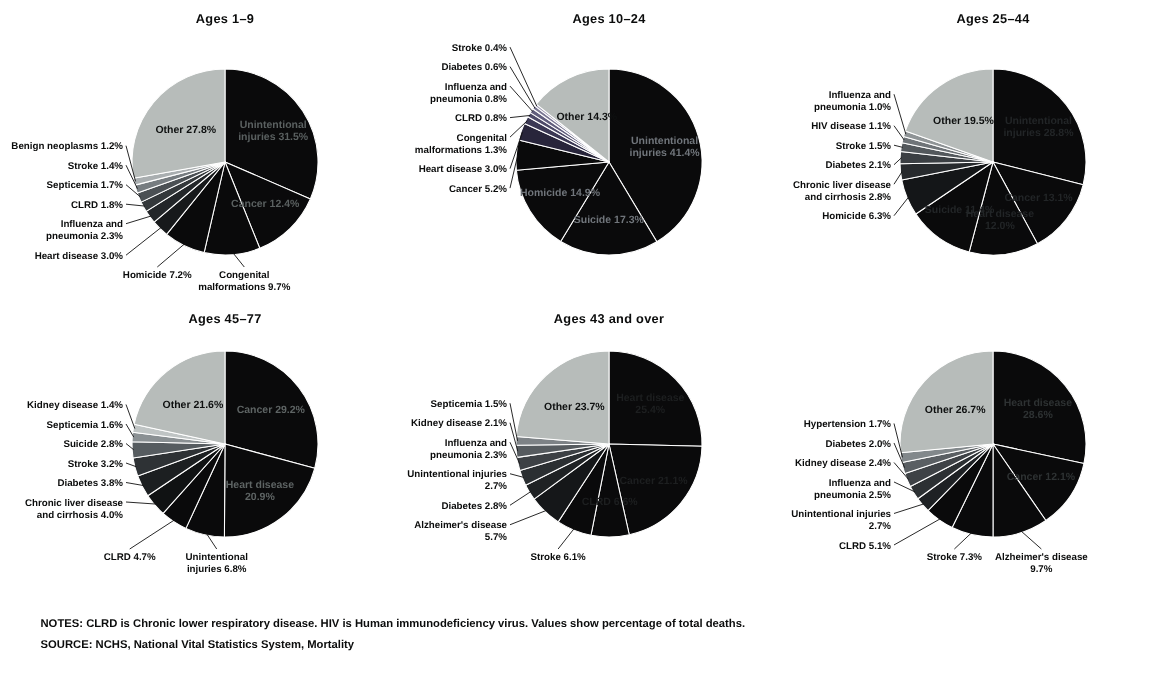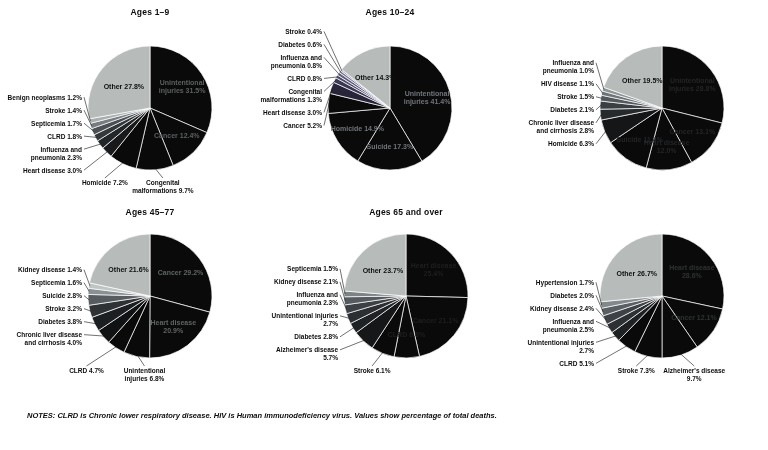--- a/index.html
+++ b/index.html
@@ -3,21 +3,21 @@
 <meta charset="utf-8">
 <style>
   html,body{margin:0;padding:0;background:#ffffff;}
   #figure{position:relative;width:768px;height:450px;background:#ffffff;overflow:hidden;
           font-family:"Liberation Sans",sans-serif;}
   .cell{position:absolute;width:256px;}
   .cell svg{position:absolute;left:0;top:0;}
   .ctitle{position:absolute;top:7px;left:44px;right:0;text-align:center;
           font-size:8.5px;font-weight:700;color:#0b0c0c;letter-spacing:.2px;}
   svg text{font-family:"Liberation Sans",sans-serif;font-weight:700;}
-  .notes{position:absolute;left:27px;font-size:7.5px;font-weight:700;color:#0b0c0c;font-style:italic;}
+  .notes{position:absolute;left:27px;font-size:7.5px;font-weight:700;color:#0b0c0c;}
   #note-line{top:411px;}
   #source-line{top:425px;}
 </style>
 </head>
 <body>
 
 <div id="figure">
 
   <div class="cell" style="left:0;top:0;height:200px">
     <svg viewBox="0 0 256 200" width="256" height="200">
@@ -48,21 +48,21 @@
         <text x="82" y="172.62865509448434" text-anchor="end" font-size="6.5" fill="#0b0c0c"><tspan x="82" dy="0">Heart disease 3.0%</tspan></text>
         <line x1="84" y1="170.12865509448434" x2="107.41190944139818" y2="151.6721254643317" stroke="#111111" stroke-width="0.6"></line>
         <text x="104.86044980846103" y="185" text-anchor="middle" font-size="6.5" fill="#0b0c0c"><tspan x="104.86044980846103" dy="0">Homicide 7.2%</tspan></text>
         <line x1="104.86044980846103" y1="178" x2="123.77305400094401" y2="161.96431509398226" stroke="#111111" stroke-width="0.6"></line>
         <text x="162.86044980846103" y="185" text-anchor="middle" font-size="6.5" fill="#0b0c0c"><tspan x="162.86044980846103" dy="0">Congenital</tspan><tspan x="162.86044980846103" dy="8">malformations 9.7%</tspan></text>
         <line x1="162.86044980846103" y1="178" x2="154.70754574367066" y2="167.81504002398768" stroke="#111111" stroke-width="0.6"></line>
       </svg>
     <div class="ctitle">Ages 1–9</div>
   </div>
 
-  <div class="cell" style="left:240px;top:0;height:200px">
+  <div class="cell" style="left:256px;top:0;height:200px">
     <svg viewBox="0 0 256 200" width="256" height="200">
         <path d="M 150 108 L 150 46 A 62 62 0 0 1 181.8952510944534 161.16665268400644 Z" fill="#0a0a0b" stroke="#ffffff" stroke-width="0.7" stroke-linejoin="round"></path>
         <path d="M 150 108 L 181.8952510944534 161.16665268400644 A 62 62 0 0 1 117.77132475751603 160.96520076535631 Z" fill="#0a0a0b" stroke="#ffffff" stroke-width="0.7" stroke-linejoin="round"></path>
         <path d="M 150 108 L 117.77132475751603 160.96520076535631 A 62 62 0 0 1 88.2397162331233 113.44677418614607 Z" fill="#0a0a0b" stroke="#ffffff" stroke-width="0.7" stroke-linejoin="round"></path>
         <path d="M 150 108 L 88.2397162331233 113.44677418614607 A 62 62 0 0 1 89.75883255929021 93.33706218452906 Z" fill="#0a0a0b" stroke="#ffffff" stroke-width="0.7" stroke-linejoin="round"></path>
         <path d="M 150 108 L 89.75883255929021 93.33706218452906 A 62 62 0 0 1 93.57342981753027 82.30871397841639 Z" fill="#28253b" stroke="#ffffff" stroke-width="0.7" stroke-linejoin="round"></path>
         <path d="M 150 108 L 93.57342981753027 82.30871397841639 A 62 62 0 0 1 95.85772780178496 77.79049220502938 Z" fill="#3b3854" stroke="#ffffff" stroke-width="0.7" stroke-linejoin="round"></path>
         <path d="M 150 108 L 95.85772780178496 77.79049220502938 A 62 62 0 0 1 97.44396796272483 75.10830657298251 Z" fill="#4d4a68" stroke="#ffffff" stroke-width="0.7" stroke-linejoin="round"></path>
         <path d="M 150 108 L 97.44396796272483 75.10830657298251 A 62 62 0 0 1 99.16296922182195 72.50920821313537 Z" fill="#615e7d" stroke="#ffffff" stroke-width="0.7" stroke-linejoin="round"></path>
         <path d="M 150 108 L 99.16296922182195 72.50920821313537 A 62 62 0 0 1 100.53674474860861 70.61836841528046 Z" fill="#7b7894" stroke="#ffffff" stroke-width="0.7" stroke-linejoin="round"></path>
@@ -114,20 +114,21 @@
         <line x1="84" y1="83.80303783484209" x2="90.79030269982016" y2="93.32990301255387" stroke="#111111" stroke-width="0.6"></line>
         <text x="82" y="99.30303783484209" text-anchor="end" font-size="6.5" fill="#0b0c0c"><tspan x="82" dy="0">Stroke 1.5%</tspan></text>
         <line x1="84" y1="96.80303783484209" x2="89.7875615807904" y2="98.22952101415228" stroke="#111111" stroke-width="0.6"></line>
         <text x="82" y="112.30303783484209" text-anchor="end" font-size="6.5" fill="#0b0c0c"><tspan x="82" dy="0">Diabetes 2.1%</tspan></text>
         <line x1="84" y1="109.80303783484209" x2="89.06826253453522" y2="105.1149749672358" stroke="#111111" stroke-width="0.6"></line>
         <text x="82" y="125.30303783484209" text-anchor="end" font-size="6.5" fill="#0b0c0c"><tspan x="82" dy="0">Chronic liver disease</tspan><tspan x="82" dy="8">and cirrhosis 2.8%</tspan></text>
         <line x1="84" y1="122.80303783484209" x2="89.35044709463759" y2="114.52929800052392" stroke="#111111" stroke-width="0.6"></line>
         <text x="82" y="146.3030378348421" text-anchor="end" font-size="6.5" fill="#0b0c0c"><tspan x="82" dy="0">Homicide 6.3%</tspan></text>
         <line x1="84" y1="143.8030378348421" x2="93.6802340316365" y2="131.43254064903684" stroke="#111111" stroke-width="0.6"></line>
       </svg>
+    <div class="ctitle">Ages 25–44</div>
   </div>
 
   <div class="cell" style="left:0;top:200px;height:212px">
     <svg viewBox="0 0 256 212" width="256" height="212">
         <path d="M 150 96 L 150 34 A 62 62 0 0 1 209.85366160766299 112.1721733899736 Z" fill="#0a0a0b" stroke="#ffffff" stroke-width="0.7" stroke-linejoin="round"></path>
         <path d="M 150 96 L 209.85366160766299 112.1721733899736 A 62 62 0 0 1 149.61044507413538 157.9987761730805 Z" fill="#0a0a0b" stroke="#ffffff" stroke-width="0.7" stroke-linejoin="round"></path>
         <path d="M 150 96 L 149.61044507413538 157.9987761730805 A 62 62 0 0 1 123.95468483846804 152.26403432154927 Z" fill="#0a0a0b" stroke="#ffffff" stroke-width="0.7" stroke-linejoin="round"></path>
         <path d="M 150 96 L 123.95468483846804 152.26403432154927 A 62 62 0 0 1 108.70726421907641 142.2483510162993 Z" fill="#0a0a0b" stroke="#ffffff" stroke-width="0.7" stroke-linejoin="round"></path>
         <path d="M 150 96 L 108.70726421907641 142.2483510162993 A 62 62 0 0 1 98.50305424985962 130.52628822226765 Z" fill="#101213" stroke="#ffffff" stroke-width="0.7" stroke-linejoin="round"></path>
         <path d="M 150 96 L 98.50305424985962 130.52628822226765 A 62 62 0 0 1 91.7985008254598 117.36786123682003 Z" fill="#1c1f21" stroke="#ffffff" stroke-width="0.7" stroke-linejoin="round"></path>
@@ -184,21 +185,21 @@
         <line x1="84" y1="94.83178870082008" x2="90.42756701410669" y2="109.11965045804386" stroke="#111111" stroke-width="0.6"></line>
         <text x="82" y="118.33178870082008" text-anchor="end" font-size="6.5" fill="#0b0c0c"><tspan x="82" dy="0">Unintentional injuries</tspan><tspan x="82" dy="8">2.7%</tspan></text>
         <line x1="84" y1="115.83178870082008" x2="93.21336801986689" y2="118.2773074753868" stroke="#111111" stroke-width="0.6"></line>
         <text x="82" y="139.33178870082008" text-anchor="end" font-size="6.5" fill="#0b0c0c"><tspan x="82" dy="0">Diabetes 2.8%</tspan></text>
         <line x1="84" y1="136.83178870082008" x2="97.88907666634299" y2="127.70885789986328" stroke="#111111" stroke-width="0.6"></line>
         <text x="82" y="152.33178870082008" text-anchor="end" font-size="6.5" fill="#0b0c0c"><tspan x="82" dy="0">Alzheimer's disease</tspan><tspan x="82" dy="8">5.7%</tspan></text>
         <line x1="84" y1="149.83178870082008" x2="108.1031353607911" y2="140.33568239470108" stroke="#111111" stroke-width="0.6"></line>
         <text x="116.08160906290541" y="173" text-anchor="middle" font-size="6.5" fill="#0b0c0c"><tspan x="116.08160906290541" dy="0">Stroke 6.1%</tspan></text>
         <line x1="116.08160906290541" y1="166" x2="127.38773937527027" y2="151.575945061144" stroke="#111111" stroke-width="0.6"></line>
       </svg>
-    <div class="ctitle">Ages 65 and over</div>
+    <div class="ctitle">Ages 43 and over</div>
   </div>
 
   <div class="cell" style="left:512px;top:200px;height:212px">
     <svg viewBox="0 0 256 212" width="256" height="212">
         <path d="M 150 96 L 150 34 A 62 62 0 0 1 210.61282247299687 109.04169282942073 Z" fill="#0a0a0b" stroke="#ffffff" stroke-width="0.7" stroke-linejoin="round"></path>
         <path d="M 150 96 L 210.61282247299687 109.04169282942073 A 62 62 0 0 1 185.24447602370336 147.00810631472805 Z" fill="#0a0a0b" stroke="#ffffff" stroke-width="0.7" stroke-linejoin="round"></path>
         <path d="M 150 96 L 185.24447602370336 147.00810631472805 A 62 62 0 0 1 150.00000000000003 158 Z" fill="#0a0a0b" stroke="#ffffff" stroke-width="0.7" stroke-linejoin="round"></path>
         <path d="M 150 96 L 150.00000000000003 158 A 62 62 0 0 1 122.75153941211204 151.69130448813635 Z" fill="#0a0a0b" stroke="#ffffff" stroke-width="0.7" stroke-linejoin="round"></path>
         <path d="M 150 96 L 122.75153941211204 151.69130448813635 A 62 62 0 0 1 106.70931727866349 140.38374465410254 Z" fill="#0a0a0b" stroke="#ffffff" stroke-width="0.7" stroke-linejoin="round"></path>
         <path d="M 150 96 L 106.70931727866349 140.38374465410254 A 62 62 0 0 1 99.88641709003568 132.5051887808587 Z" fill="#1e2124" stroke="#ffffff" stroke-width="0.7" stroke-linejoin="round"></path>
@@ -223,13 +224,14 @@
         <text x="82" y="165.82289716526913" text-anchor="end" font-size="6.5" fill="#0b0c0c"><tspan x="82" dy="0">CLRD 5.1%</tspan></text>
         <line x1="84" y1="163.32289716526913" x2="114.85627347249923" y2="145.8589860081434" stroke="#111111" stroke-width="0.6"></line>
         <text x="124.24781049036895" y="173" text-anchor="middle" font-size="6.5" fill="#0b0c0c"><tspan x="124.24781049036895" dy="0">Stroke 7.3%</tspan></text>
         <line x1="124.24781049036895" y1="166" x2="136.4664980086129" y2="154.45377938037132" stroke="#111111" stroke-width="0.6"></line>
         <text x="182.24781049036895" y="173" text-anchor="middle" font-size="6.5" fill="#0b0c0c"><tspan x="182.24781049036895" dy="0">Alzheimer's disease</tspan><tspan x="182.24781049036895" dy="8">9.7%</tspan></text>
         <line x1="182.24781049036895" y1="166" x2="167.86391597854572" y2="153.2789708873288" stroke="#111111" stroke-width="0.6"></line>
       </svg>
   </div>
 
   <div class="notes" id="note-line">NOTES: CLRD is Chronic lower respiratory disease. HIV is Human immunodeficiency virus. Values show percentage of total deaths.</div>
+  <div class="notes" id="source-line">SOURCE: NCHS, National Vital Statistics System, Mortality</div>
 </div>
 
 </body></html>

